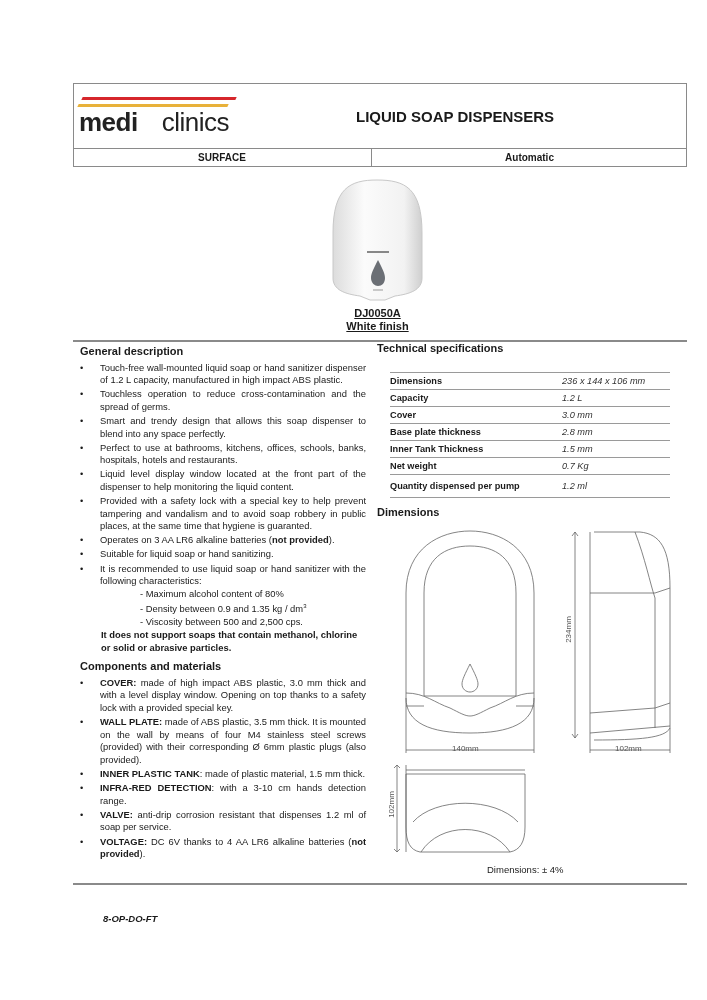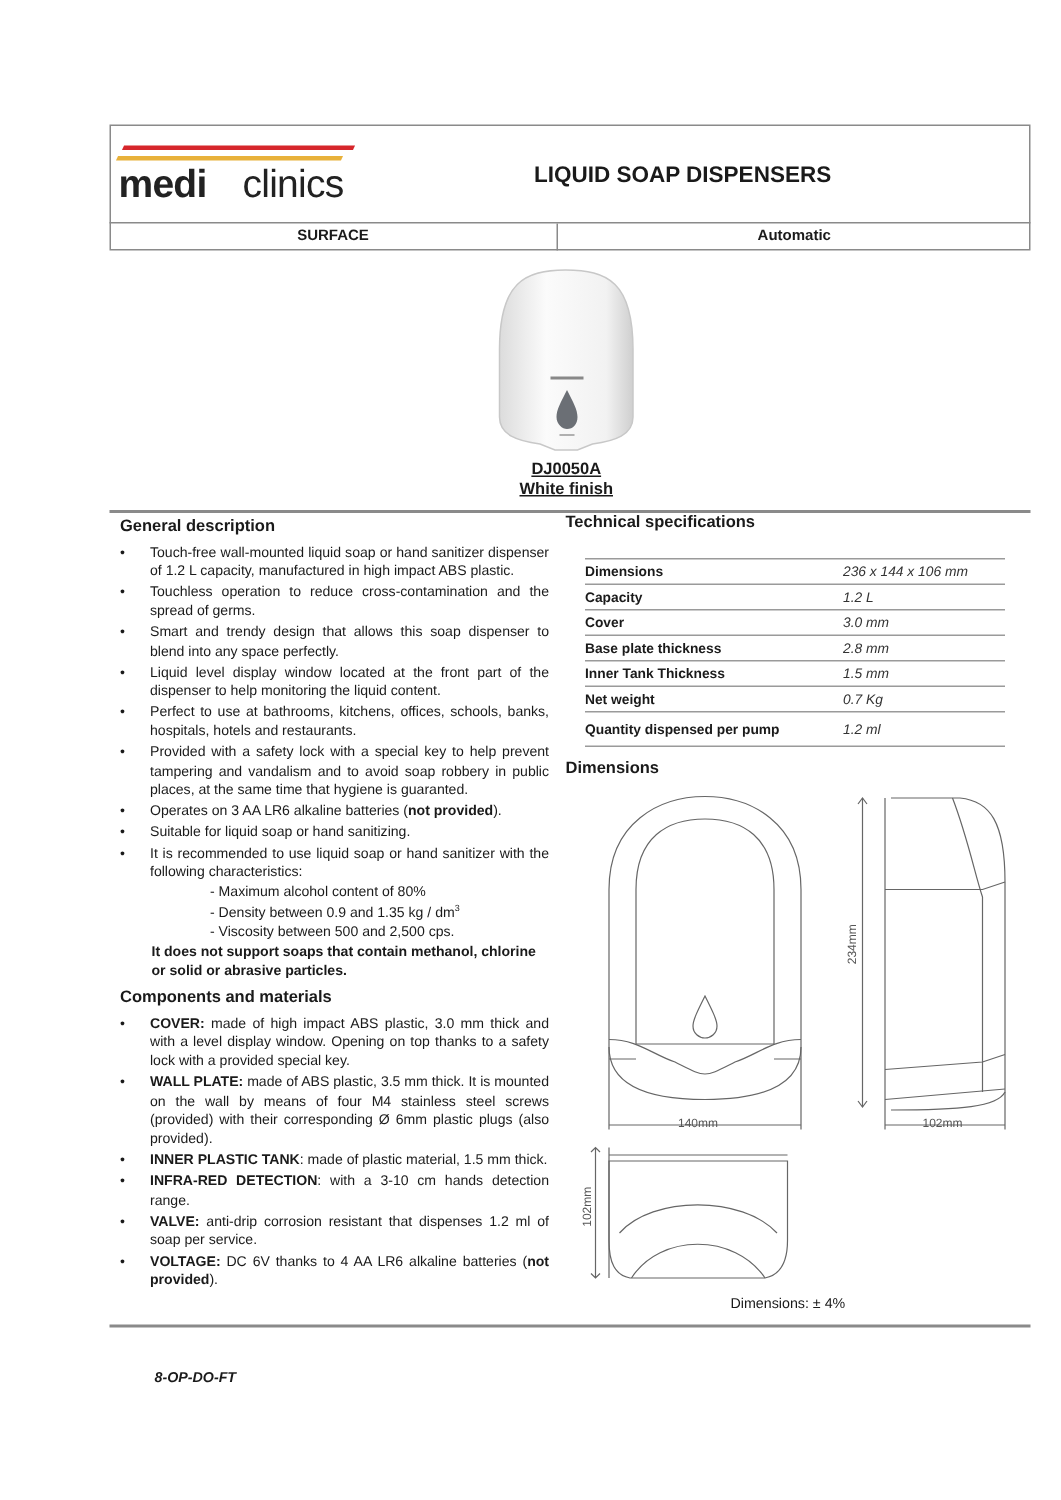--- a/index.html
+++ b/index.html
@@ -66,22 +66,22 @@
 <div class="abs product-cap" style="top:320px;">White finish</div>
 
 <div class="abs rule" style="top:340px;"></div>
 
 <div class="abs col-left">
   <h2>General description</h2>
   <ul>
     <li>Touch-free wall-mounted liquid soap or hand sanitizer dispenser of 1.2 L capacity, manufactured in high impact ABS plastic.</li>
     <li>Touchless operation to reduce cross-contamination and the spread of germs.</li>
     <li>Smart and trendy design that allows this soap dispenser to blend into any space perfectly.</li>
+    <li>Perfect to use at bathrooms, kitchens, offices, schools, banks, hospitals, hotels and restaurants.</li>
     <li>Liquid level display window located at the front part of the dispenser to help monitoring the liquid content.</li>
-    <li>Perfect to use at bathrooms, kitchens, offices, schools, banks, hospitals, hotels and restaurants.</li>
     <li>Provided with a safety lock with a special key to help prevent tampering and vandalism and to avoid soap robbery in public places, at the same time that hygiene is guaranted.</li>
     <li><span>Operates on 3 AA LR6 alkaline batteries (</span><b>not provided</b><span>).</span></li>
     <li>Suitable for liquid soap or hand sanitizing.</li>
     <li>
       <span>It is recommended to use liquid soap or hand sanitizer with the following characteristics:</span>
       <div class="sub">- Maximum alcohol content of 80%</div>
       <div class="sub"><span>- Density between 0.9 and 1.35 kg / dm</span><sup style="font-size:6px">3</sup></div>
       <div class="sub">- Viscosity between 500 and 2,500 cps.</div>
     </li>
   </ul>

